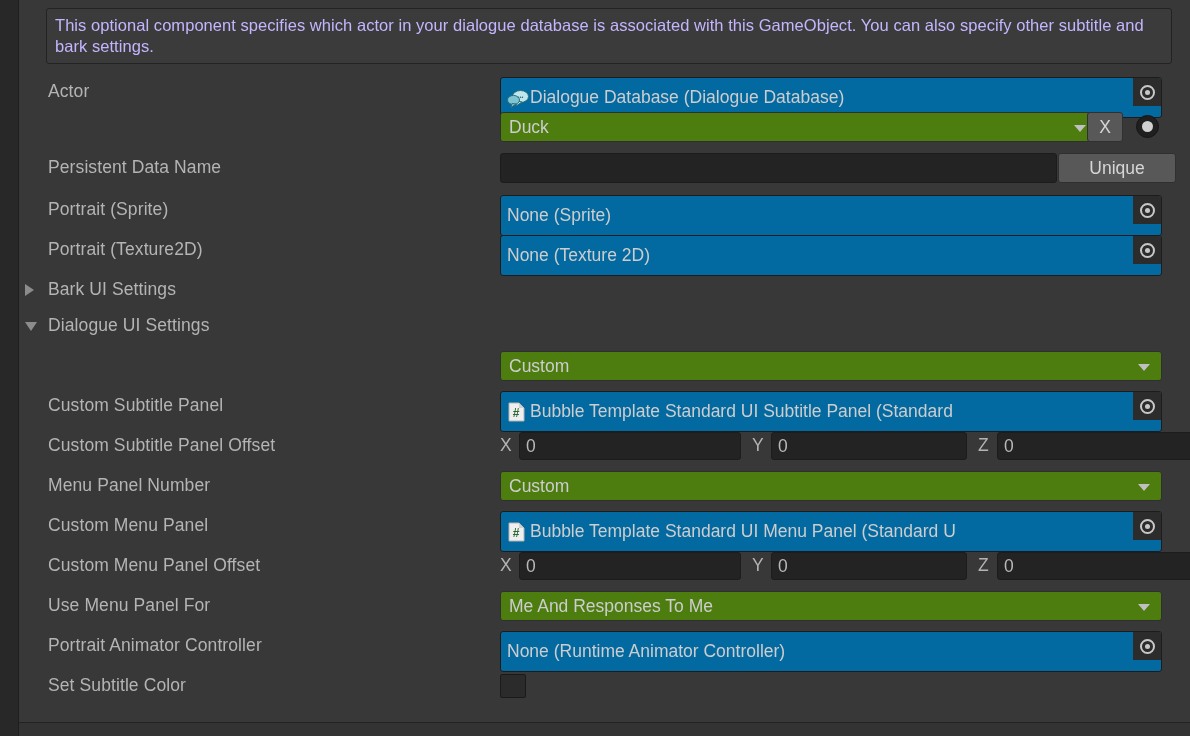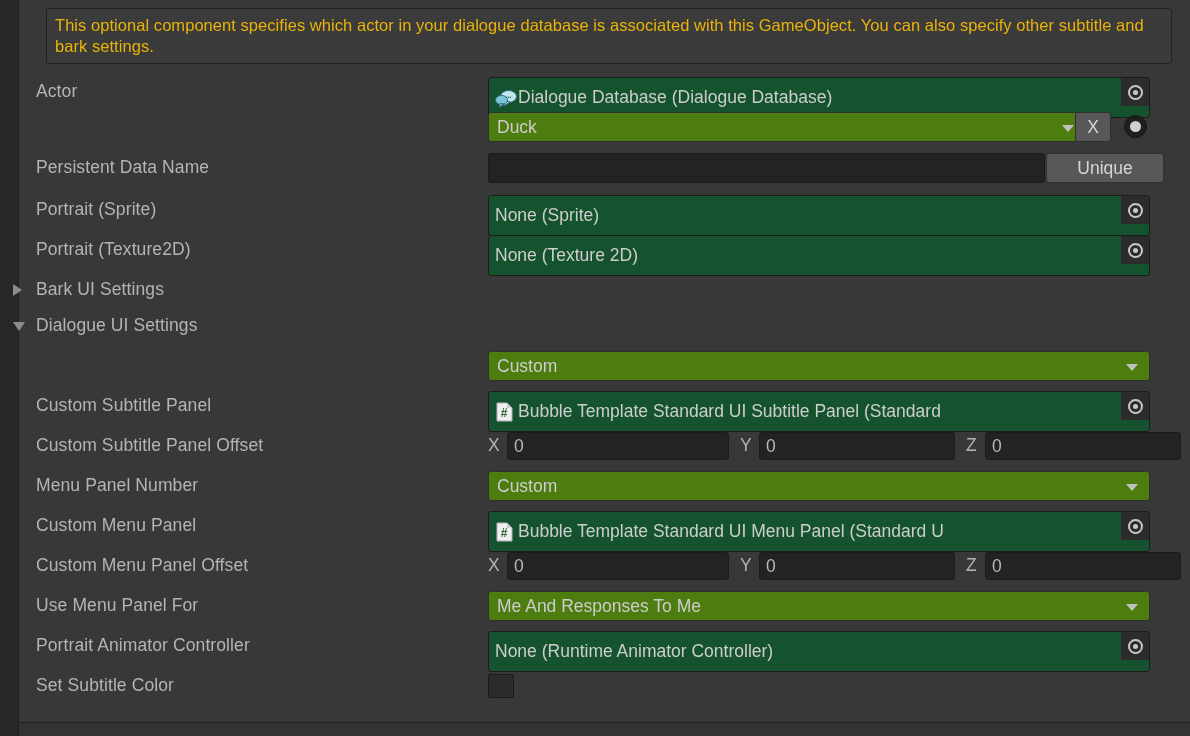--- a/index.html
+++ b/index.html
@@ -68,30 +68,30 @@
     top: 8px;
     width: 1126px;
     height: 56px;
     background: #3b3b3b;
     border: 1px solid #232323;
     border-radius: 3px;
     box-sizing: border-box;
     padding: 6px 8px 0 8px;
   }
   #helpbox .hb-text {
-    color: #eab308;
+    color: #c4b5fd;
     font-size: 16.5px;
     line-height: 21px;
     letter-spacing: 0.05px;
   }
 
   
   .row {
     position: absolute;
-    left: 7px;
+    left: 19px;
     width: 1171px;
     height: 40px;
   }
   .lbl {
     position: absolute;
     left: 29px;
     top: 8px;
     color: #b4b4b4;
     font-size: 17.5px;
     white-space: nowrap;
@@ -129,21 +129,21 @@
     font-size: 17.5px;
     color: #cdcdcd;
     display: flex;
     align-items: center;
     white-space: nowrap;
     overflow: hidden;
   }
 
   
   .objfield {
-    background: #14532d;
+    background: #0369a1;
     border: 1px solid #1c1c1c;
     height: 41px;
     padding-left: 6px;
   }
   .objfield .picker {
     position: absolute;
     right: 0px;
     top: 0px;
     width: 28px;
     height: 28px;

